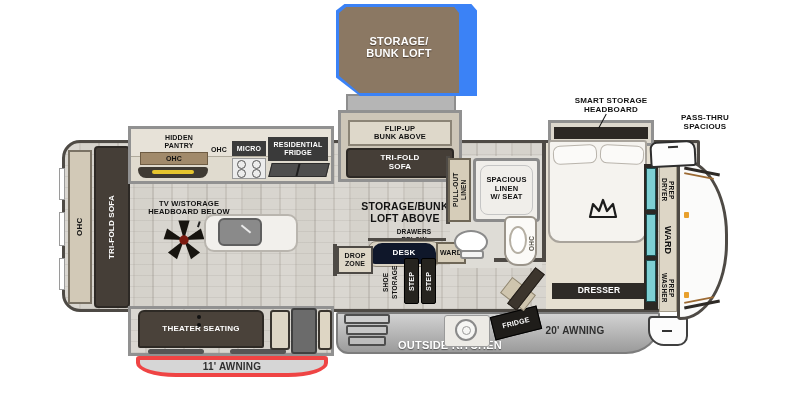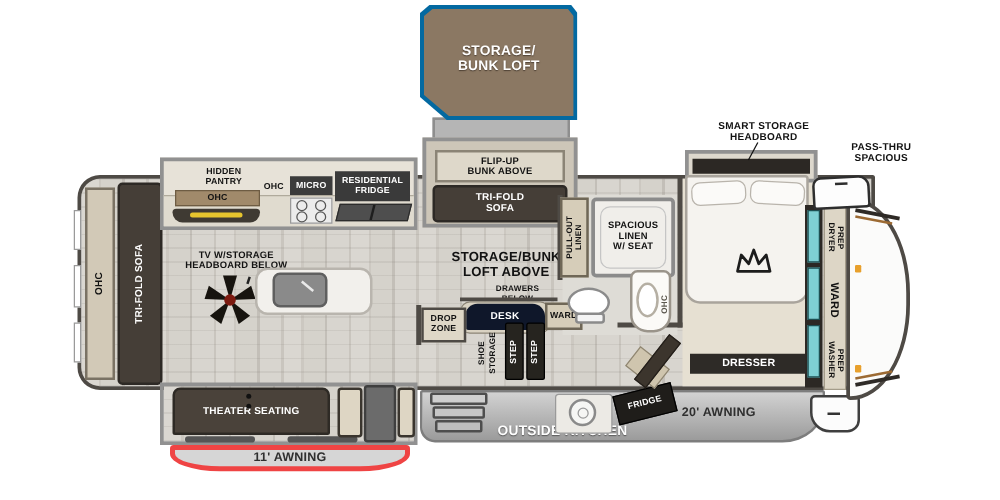--- a/index.html
+++ b/index.html
@@ -85,21 +85,21 @@
     <div class="burner"></div>
     <div class="burner"></div>
     <div class="burner"></div>
   </div>
   <div class="abs lbl" style="left:268px;top:137px;width:60px;height:24px;background:#3a3a3a;color:#fff;font-size:7px;">RESIDENTIAL
 FRIDGE</div>
   <div class="abs" style="left:270px;top:163px;width:58px;height:14px;background:#4e4e4e;border:1px solid #2c2c2c;transform:skewX(-14deg);"></div>
   <div class="abs" style="left:297px;top:164px;width:1.5px;height:12px;background:#1e1e1e;transform:skewX(-14deg);"></div>
 
   <div class="abs" style="left:346px;top:94px;width:110px;height:20px;background:#b5b5b5;border:2px solid #8e8e8e;"></div>
-  <div class="abs" style="left:336px;top:4px;width:126px;height:92px;background:#0369a1;clip-path:polygon(6% 0,96% 0,100% 7%,100% 100%,17% 100%,0 80%,0 7%);">
+  <div class="abs" style="left:336px;top:4px;width:141px;height:92px;background:#3b82f6;clip-path:polygon(6% 0,96% 0,100% 7%,100% 100%,17% 100%,0 80%,0 7%);">
     <div class="abs" style="left:3px;top:3px;width:120px;height:86px;background:#8b7863;clip-path:polygon(6% 0,96% 0,100% 7%,100% 100%,17% 100%,0 80%,0 7%);"></div>
     <div class="abs lbl" style="left:10px;top:26px;width:106px;height:34px;font-size:11px;color:#fff;text-shadow:0 1px 1px #4a3d31;">STORAGE/
 BUNK LOFT</div>
   </div>
 
   <div class="abs slide" style="left:338px;top:110px;width:124px;height:72px;background:#cdc6b8;"></div>
   <div class="abs lbl darkf" style="left:346px;top:148px;width:108px;height:30px;font-size:8px;">TRI-FOLD
 SOFA</div>
   <div class="abs lbl" style="left:348px;top:120px;width:104px;height:26px;background:#ded8ca;border:2px solid #8b8476;font-size:7.5px;">FLIP-UP
 BUNK ABOVE</div>

